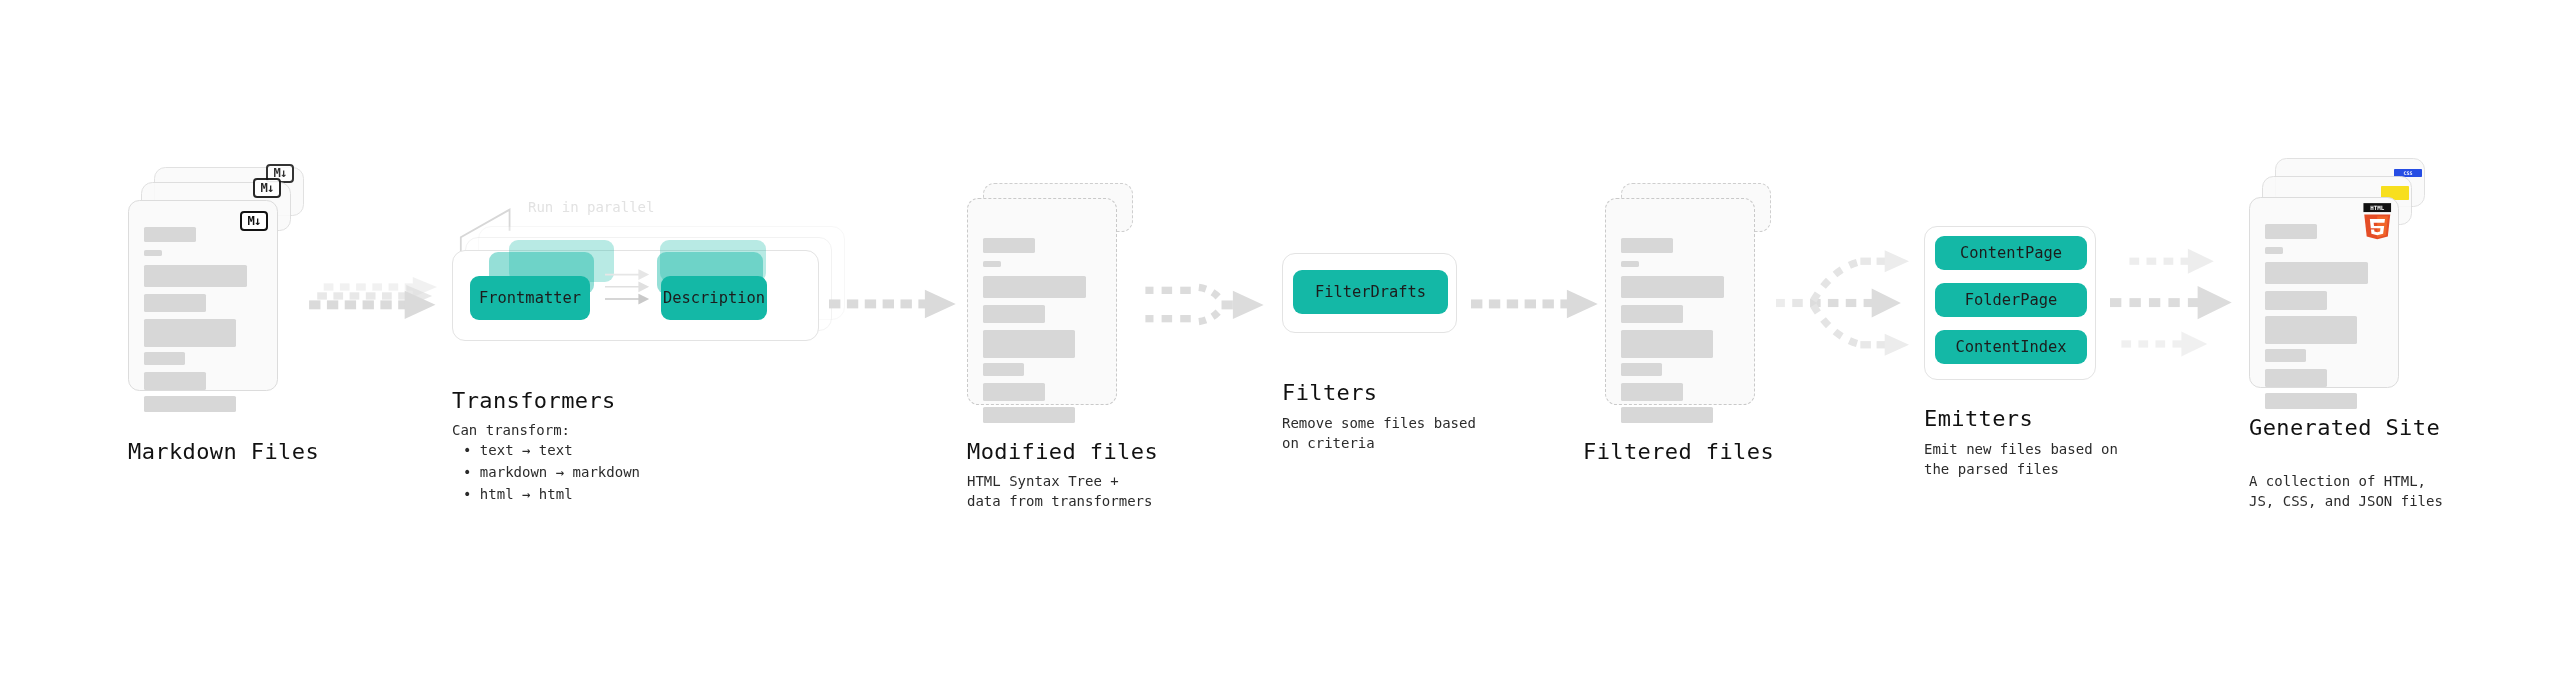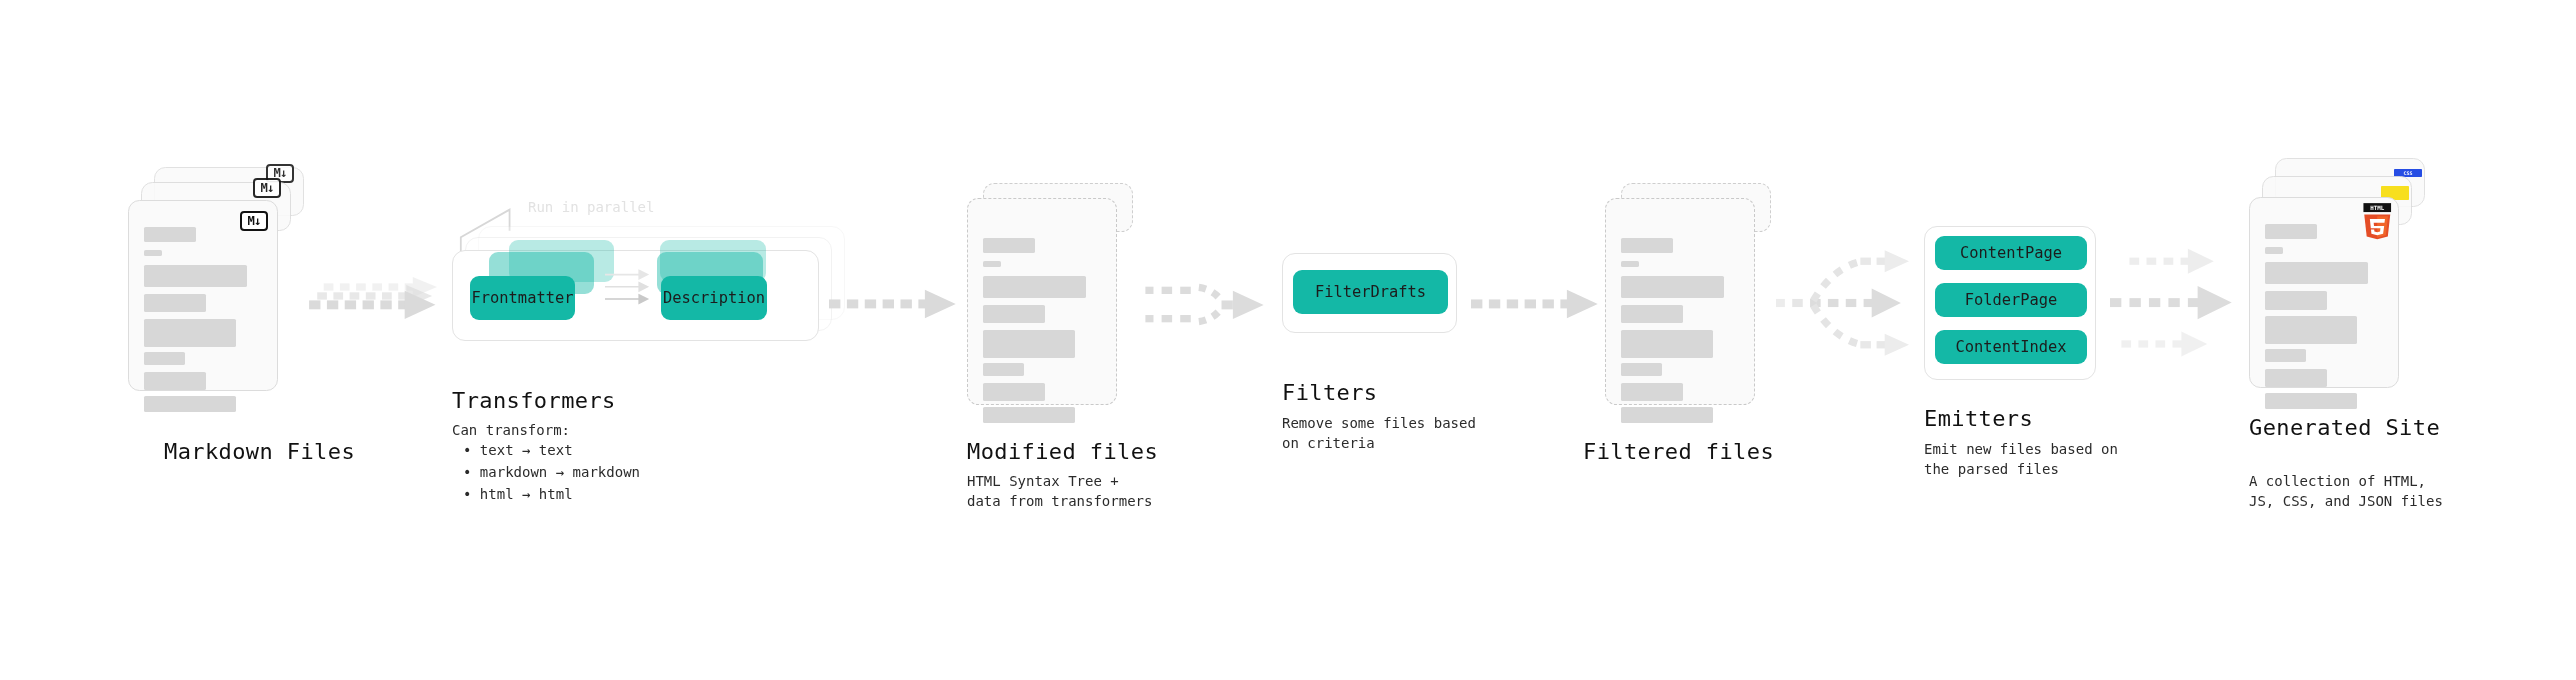--- a/index.html
+++ b/index.html
@@ -116,21 +116,21 @@
       <div class="bar" style="left:14.6px;top:49px;width:18px;height:6.5px;"></div>
       <div class="bar" style="left:14.6px;top:64px;width:103px;height:22px;"></div>
       <div class="bar" style="left:14.6px;top:93px;width:62px;height:18.7px;"></div>
       <div class="bar" style="left:14.6px;top:118px;width:92px;height:28px;"></div>
       <div class="bar" style="left:14.6px;top:151px;width:41px;height:13px;"></div>
       <div class="bar" style="left:14.6px;top:171px;width:62px;height:18px;"></div>
       <div class="bar" style="left:14.6px;top:195px;width:92px;height:16.3px;"></div>
     </div>
     <div class="md-badge" style="left:112px;top:44px;">M↓</div>
   </div>
-  <div class="title" style="left:128px;top:439px;margin-left:36px;">Markdown Files</div>
+  <div class="title" style="left:128px;top:439px;">Markdown Files</div>
 
   <svg class="abs" style="left:309px;top:268px;" width="146" height="81" viewBox="0 0 180 100">
     <g fill="#dadada">
       <g opacity="0.35" transform="translate(0,-22)">
         <rect x="18" y="41" width="12" height="9"></rect>
           <rect x="38" y="41" width="12" height="9"></rect>
         <rect x="58" y="41" width="12" height="9"></rect>
           <rect x="78" y="41" width="12" height="9"></rect>
         <rect x="98" y="41" width="12" height="9"></rect>
           <rect x="118" y="41" width="12" height="9"></rect>
@@ -179,21 +179,21 @@
     <g stroke="#e0e0e0" stroke-width="2" fill="#e0e0e0">
       <line x1="0" y1="23" x2="42" y2="23"></line>
         <polygon points="42,18 52,23 42,28"></polygon>
     </g>
     <g stroke="#c9c9c9" stroke-width="2" fill="#c9c9c9">
       <line x1="0" y1="38" x2="42" y2="38"></line>
         <polygon points="42,33 52,38 42,43"></polygon>
     </g>
   </svg>
 
-  <div class="chip" style="left:470px;top:276px;width:105px;height:44px;">Frontmatter</div>
+  <div class="chip" style="left:470px;top:276px;width:120px;height:44px;">Frontmatter</div>
   <div class="chip" style="left:661px;top:276px;width:106px;height:44px;text-align:right;">Description</div>
 
   <div class="title" style="left:452px;top:388px;">Transformers</div>
   <div class="subtitle" style="left:452px;top:420px;">Can transform:</div>
   <div class="subtitle" style="left:463px;top:440px;">• text → text</div>
   <div class="subtitle" style="left:463px;top:462px;">• markdown → markdown</div>
   <div class="subtitle" style="left:463px;top:484px;">• html → html</div>
 
   <svg class="abs" style="left:829px;top:283px;" width="130" height="41" viewBox="0 0 160 50">
     <g fill="#dadada">

